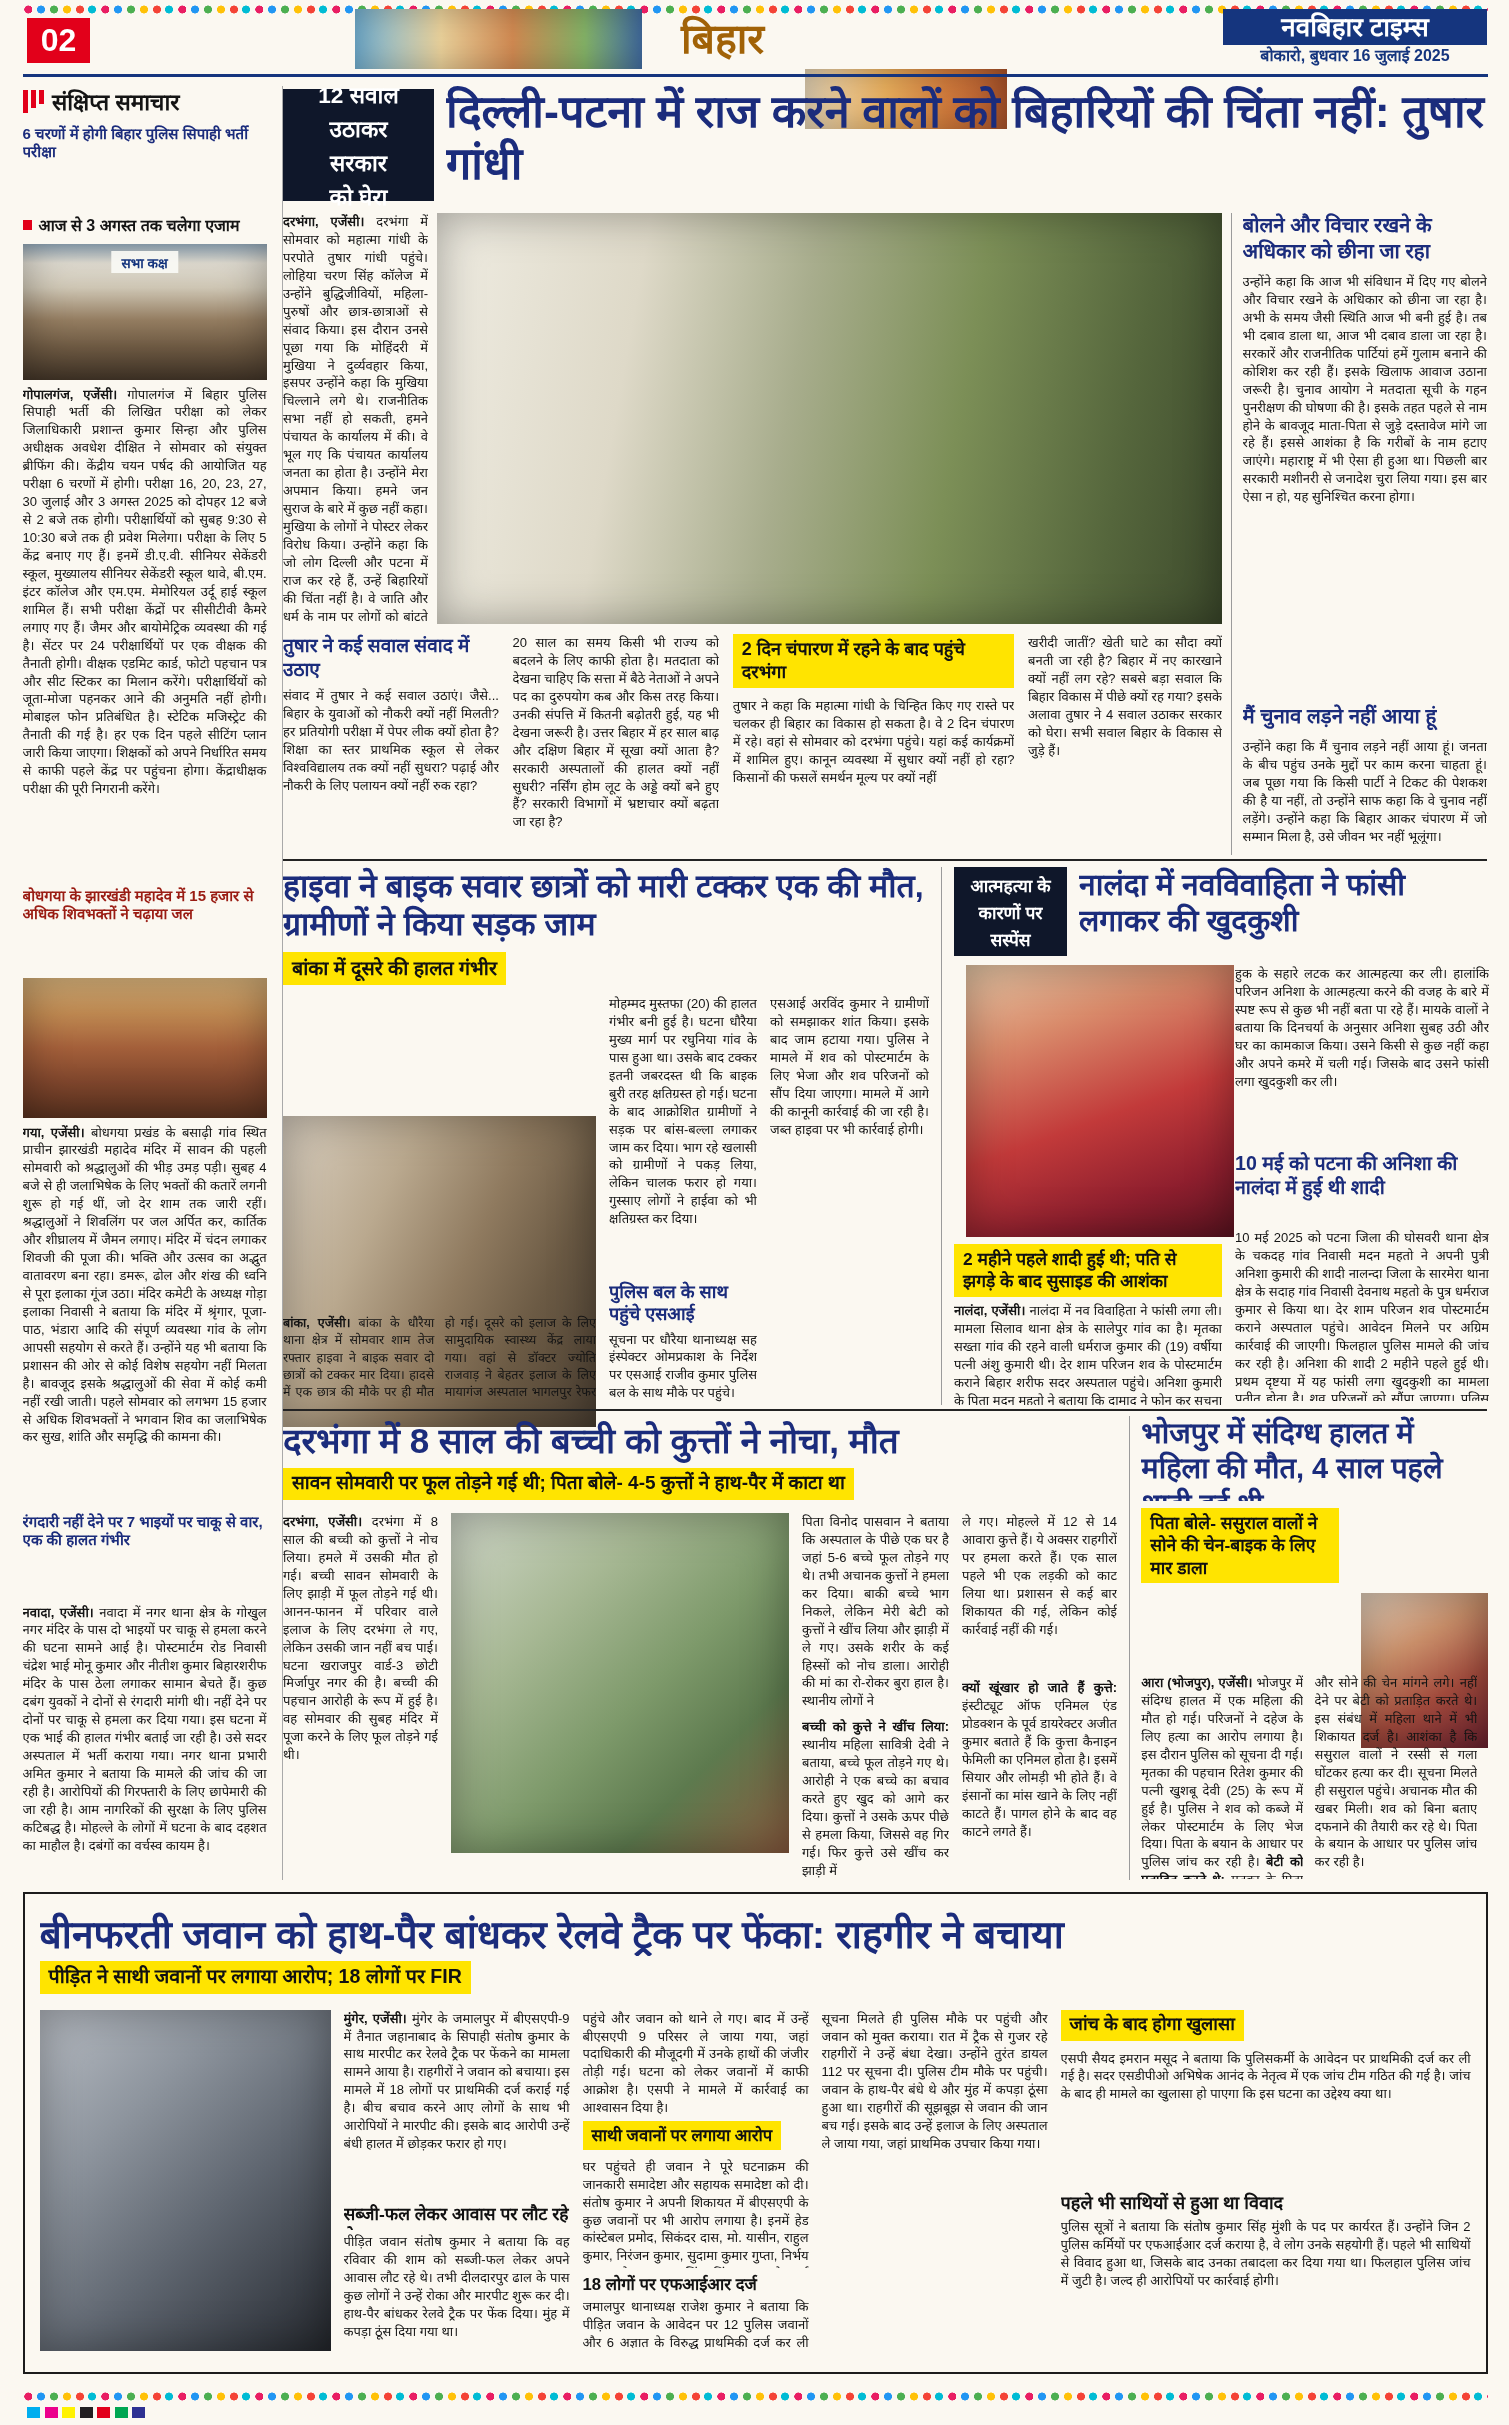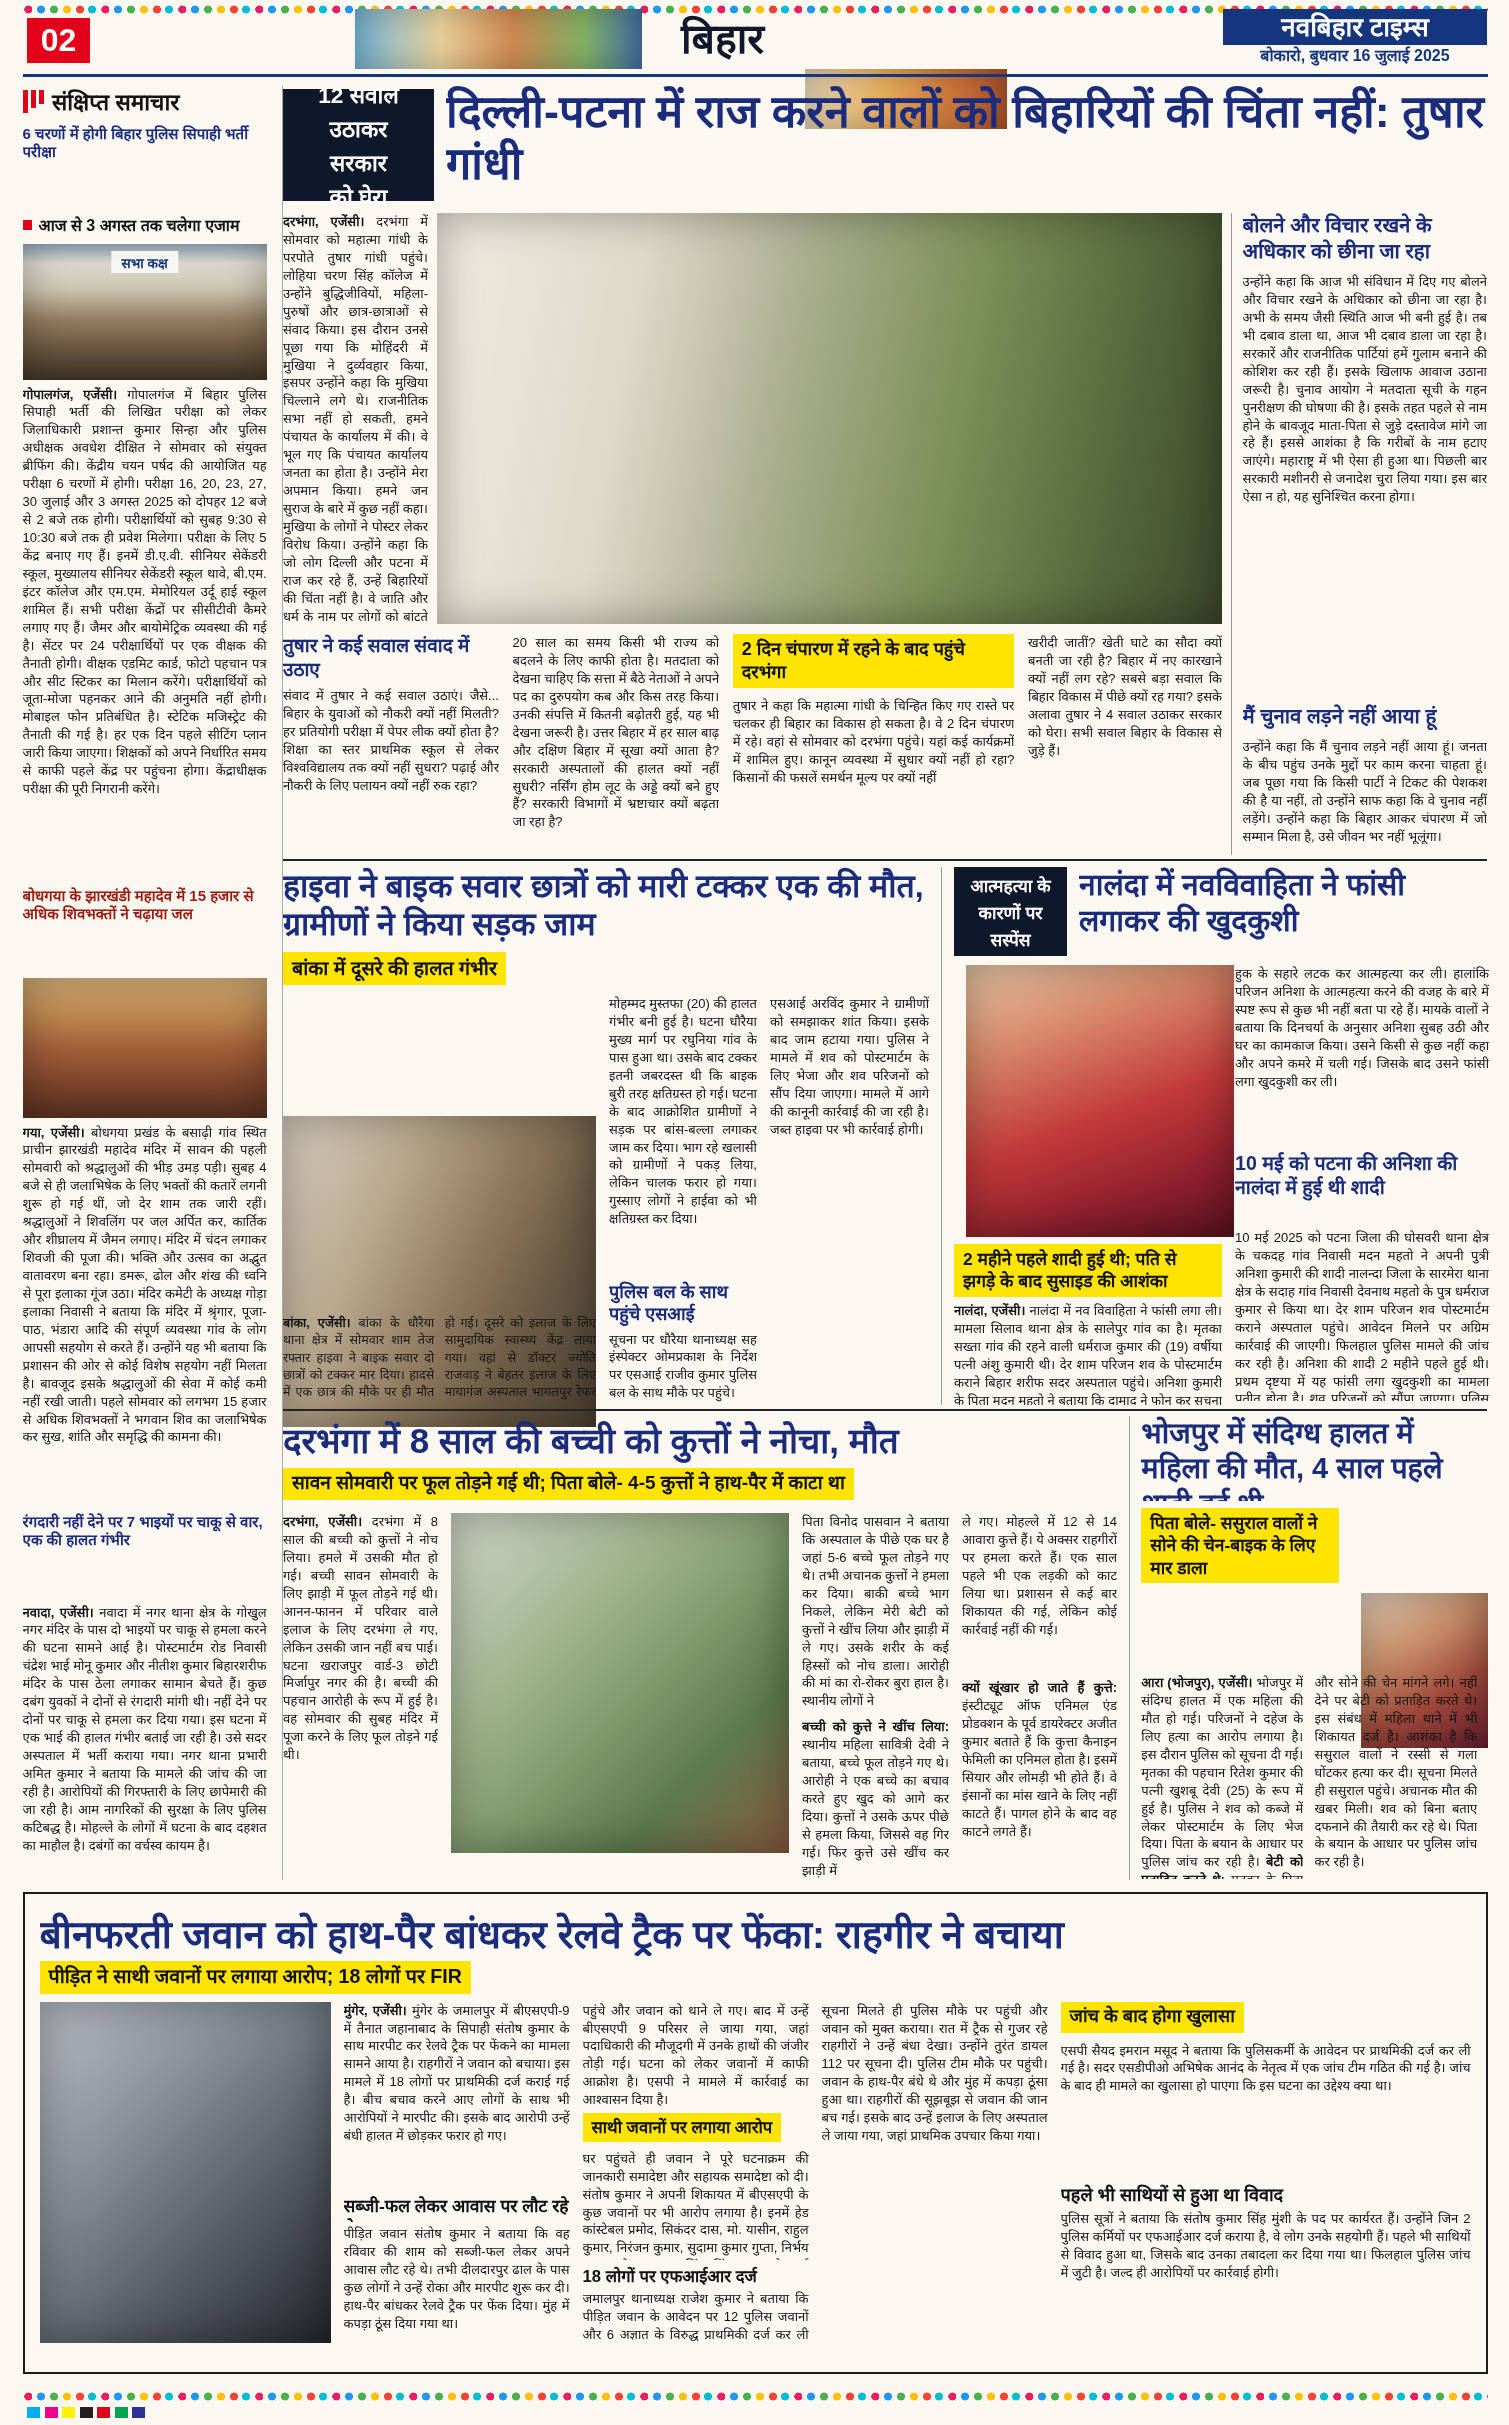--- a/index.html
+++ b/index.html
@@ -20,21 +20,21 @@
       radial-gradient(circle 3.8px at 31px 4.5px, #4caf50 3.8px, transparent 4.2px),
       radial-gradient(circle 3.8px at 44px 4.5px, #ffc107 3.8px, transparent 4.2px),
       radial-gradient(circle 3.8px at 57px 4.5px, #f44336 3.8px, transparent 4.2px),
       radial-gradient(circle 3.8px at 69px 4.5px, #00bcd4 3.8px, transparent 4.2px);
   }
 
   .pagenum {
     background:#e2001a; color:#fff; font-weight:700; font-size:32px;
     display:flex; align-items:center; justify-content:center;
   }
-  .section-title { color:#0f172a; font-weight:700; font-size:41px; text-align:center; line-height:50px; }
+  .section-title { color:#a16207; font-weight:700; font-size:41px; text-align:center; line-height:50px; }
   .m-name { background:#15357e; color:#fff; font-weight:700; font-size:26px; text-align:center; line-height:36px; height:36px; }
   .m-date { color:#15357e; font-weight:700; font-size:16px; text-align:center; line-height:22.6px; }
   .hrule { background:#15357e; }
   .hline { background:#232323; }
   .h-lead  { font-size:45px; font-weight:700; line-height:1.16; color:#1b2c7c; overflow:hidden; }
   .h-sec   { font-weight:700; color:#1b2c7c; overflow:hidden; }
   .h-side  { font-size:15px; font-weight:700; line-height:1.22; color:#1b2c7c; overflow:hidden; }
   .h-maroon{ color:#9a1c13; }
 
   .red-kicker {
@@ -280,21 +280,21 @@
         </p>
       </div>
       <p class="bt" style="flex:1 1 auto; height:205px;">और सोने की चेन मांगने लगे। नहीं देने पर बेटी को प्रताड़ित करते थे। इस संबंध में महिला थाने में भी शिकायत दर्ज है। आशंका है कि ससुराल वालों ने रस्सी से गला घोंटकर हत्या कर दी। सूचना मिलते ही ससुराल पहुंचे। अचानक मौत की खबर मिली। शव को बिना बताए दफनाने की तैयारी कर रहे थे। पिता के बयान के आधार पर पुलिस जांच कर रही है।</p>
     </div>
   </div>
 
   <div class="abs" style="left:22.6px; top:1892px; width:1465px; height:482px; border:2.3px solid #1c1c1c; padding:12px 15px;">
     <div class="h-sec" style="font-size:39px; height:50px; white-space:nowrap;">बीनफरती जवान को हाथ-पैर बांधकर रेलवे ट्रैक पर फेंका: राहगीर ने बचाया</div>
     <div class="yellow-sub" style="font-size:19.6px; margin-top:4.5px;">पीड़ित ने साथी जवानों पर लगाया आरोप; 18 लोगों पर FIR</div>
 
-    <div class="flexrow" style="margin-top:5px; gap:13px; height:349px;">
+    <div class="flexrow" style="margin-top:13px; gap:13px; height:349px;">
       <div class="photo p-cuffs" style="flex:0 0 291px; height:341px;"></div>
 
       <div style="flex:0 0 226px; overflow:hidden;">
         <p class="bt" style="height:190px;">
           <b class="dl">मुंगेर, एजेंसी।</b>
           <span>मुंगेर के जमालपुर में बीएसएपी-9 में तैनात जहानाबाद के सिपाही संतोष कुमार के साथ मारपीट कर रेलवे ट्रैक पर फेंकने का मामला सामने आया है। राहगीरों ने जवान को बचाया। इस मामले में 18 लोगों पर प्राथमिकी दर्ज कराई गई है। बीच बचाव करने आए लोगों के साथ भी आरोपियों ने मारपीट की। इसके बाद आरोपी उन्हें बंधी हालत में छोड़कर फरार हो गए।</span>
         </p>
         <div class="sub-col" style="font-size:17.4px; height:26px; margin-top:4.5px; color:#111;">सब्जी-फल लेकर आवास पर लौट रहे थे</div>
         <p class="bt" style="height:118px; margin-top:3px;">पीड़ित जवान संतोष कुमार ने बताया कि वह रविवार की शाम को सब्जी-फल लेकर अपने आवास लौट रहे थे। तभी दीलदारपुर ढाल के पास कुछ लोगों ने उन्हें रोका और मारपीट शुरू कर दी। हाथ-पैर बांधकर रेलवे ट्रैक पर फेंक दिया। मुंह में कपड़ा ठूंस दिया गया था।</p>
       </div>

